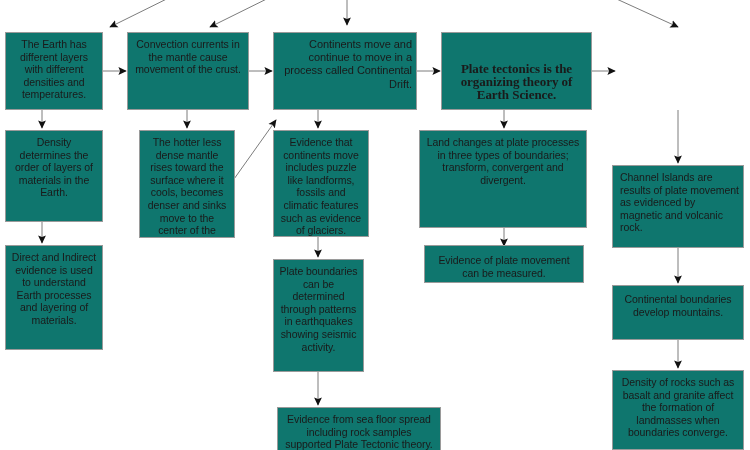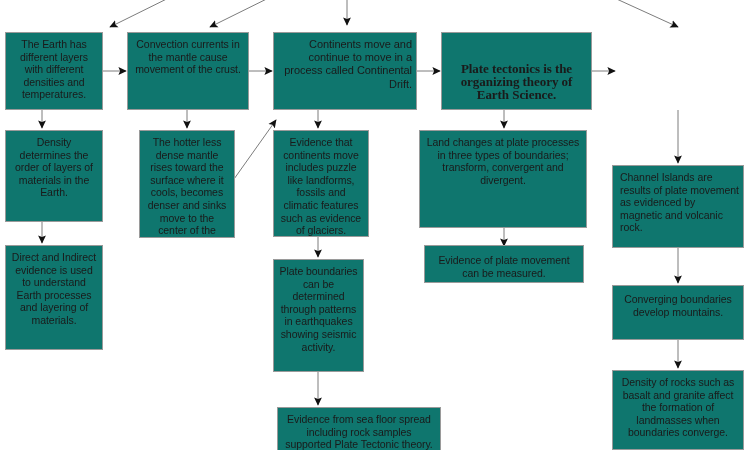--- a/index.html
+++ b/index.html
@@ -148,21 +148,21 @@
 
   <div class="node" style="left:273px; top:259px; width:91px; height:113px;">
     <span class="txt">Plate boundaries can be determined through patterns in earthquakes showing seismic activity.</span>
   </div>
 
   <div class="node mid" style="left:424px; top:245px; width:160px; height:38px;align-items:center;">
     <span class="txt">Evidence of plate movement can be measured.</span>
   </div>
 
   <div class="node mid" style="left:612px; top:285px; width:132px; height:55px;">
-    <span class="txt">Converging boundaries develop mountains.</span>
+    <span class="txt">Continental boundaries develop mountains.</span>
   </div>
 
   <div class="node" style="left:612px; top:370px; width:132px; height:80px;">
     <span class="txt">Density of rocks such as basalt and granite affect the formation of landmasses when boundaries converge.</span>
   </div>
 
   <div class="node" style="left:277px; top:407px; width:164px; height:60px;">
     <span class="txt">Evidence from sea floor spread including rock samples supported Plate Tectonic theory.</span>
   </div>
 

